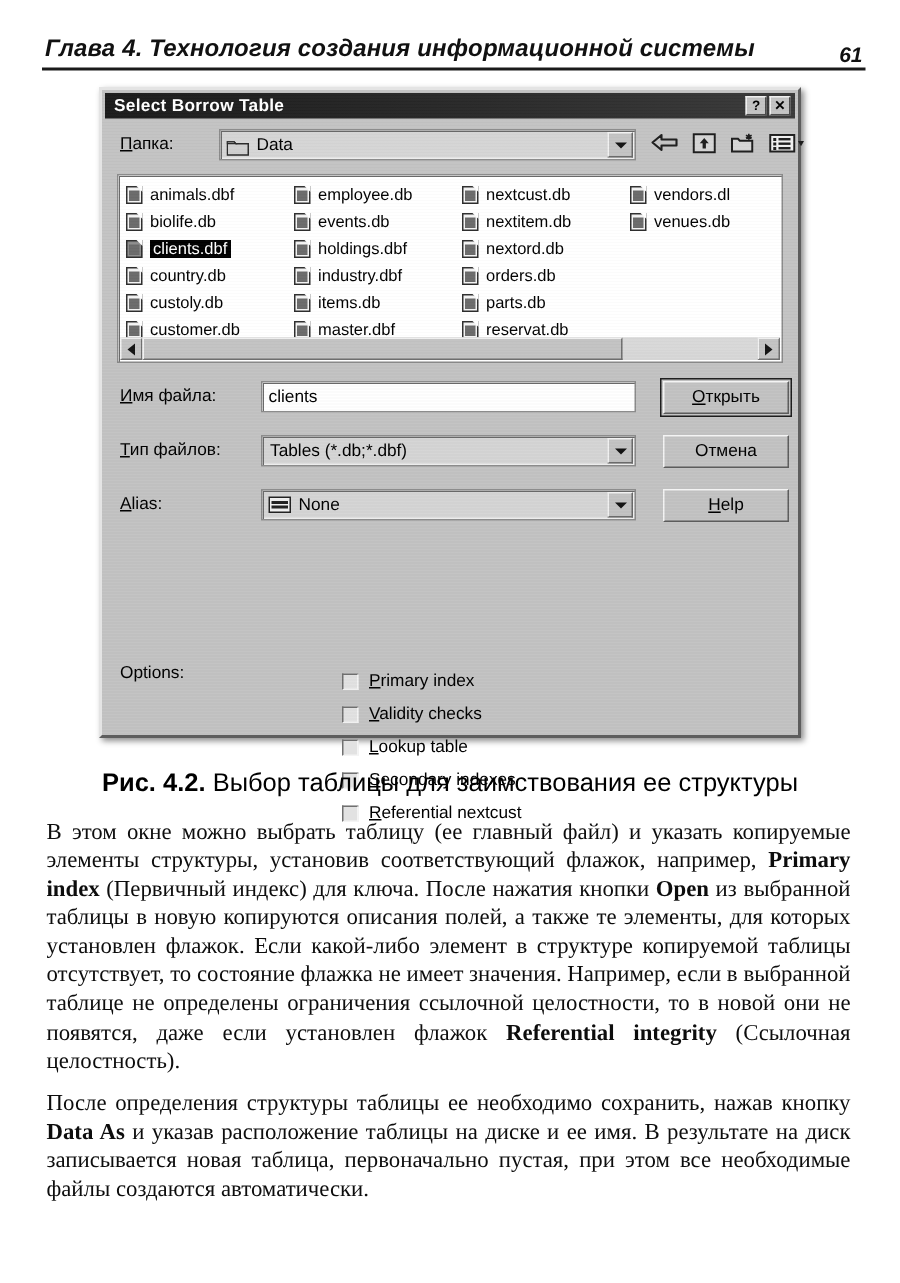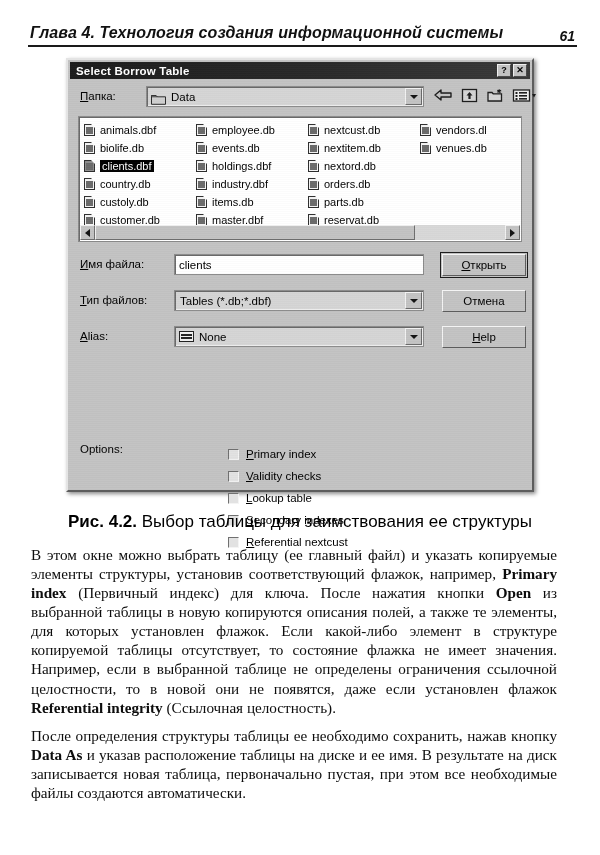--- a/index.html
+++ b/index.html
@@ -227,21 +227,21 @@
   #caption{
     position:absolute;left:0;top:512px;width:600px;text-align:center;
     font-family:"Liberation Sans", sans-serif;font-size:17px;color:#000;
   }
   #caption b{font-weight:bold;}
   #body-text{
     position:absolute;left:31px;top:545px;width:543px;
     font-family:"Liberation Serif", serif;font-size:15.2px;color:#0d0d0d;
     text-align:justify;line-height:1.255;
   }
-  #body-text p{margin:0 17px 9px 0;}
+  #body-text p{margin:0 7px 9px 0;}
   #body-text b{font-weight:bold;}
 
   
   .noise{
     position:absolute;inset:0;pointer-events:none;
     background:
       repeating-linear-gradient(0deg, rgba(0,0,0,.016) 0 1px, rgba(255,255,255,.016) 1px 2px);
   }
 </style>
 </head>

